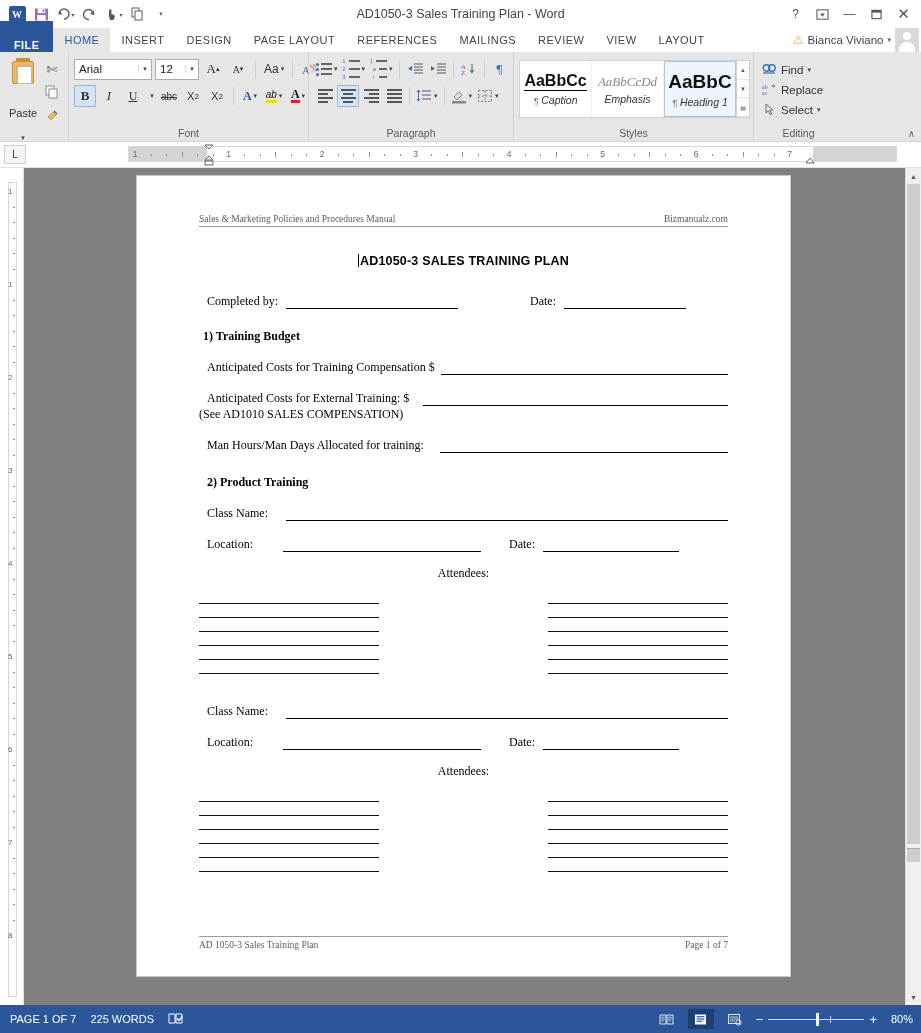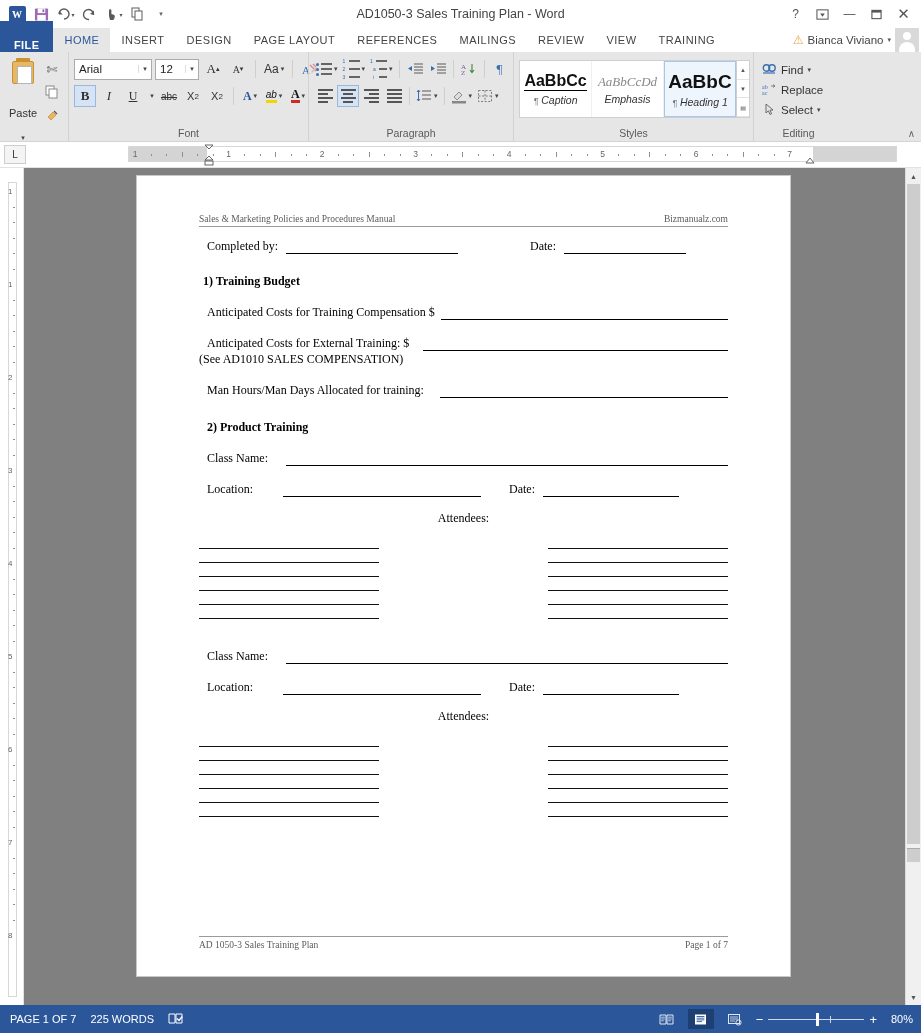--- a/index.html
+++ b/index.html
@@ -280,21 +280,21 @@
   <div class="tabstrip">
     <div class="tab-file">FILE</div>
     <div class="tab active">HOME</div>
     <div class="tab">INSERT</div>
     <div class="tab">DESIGN</div>
     <div class="tab">PAGE LAYOUT</div>
     <div class="tab">REFERENCES</div>
     <div class="tab">MAILINGS</div>
     <div class="tab">REVIEW</div>
     <div class="tab">VIEW</div>
-    <div class="tab">TRAINING</div>
+    <div class="tab">LAYOUT</div>
     <div class="user-area">
       <span class="warn-ico">⚠</span>
       <span>Bianca Viviano</span>
       <span style="font-size:7px;color:#555;">▾</span>
       <span class="avatar"></span>
     </div>
   </div>
 
   <div class="ribbon">
 
@@ -730,22 +730,25 @@
 
     <div class="scrollregion">
       <div class="page">
         <div class="pagecontent">
 
           <div class="dochead">
             <span>Sales &amp; Marketing Policies and Procedures Manual</span>
             <span>Bizmanualz.com</span>
           </div>
 
-
-          <div class="fldrow" style="margin-top:12px;">
+          <div class="doctitle">
+            <span class="caret"></span><span>AD1050-3 SALES TRAINING PLAN</span>
+          </div>
+
+          <div class="fldrow" style="margin-top:26px;">
             <span class="fldlbl" style="margin-left:8px;">Completed by:</span>
             <span class="uline" style="width:172px; margin-left:8px;"></span>
             <span class="fldlbl" style="margin-left:72px;">Date:</span>
             <span class="uline" style="width:122px; margin-left:8px;"></span>
           </div>
 
           <div class="secthead" style="margin-left:4px;">1) Training Budget</div>
 
           <div class="fldrow">
             <span class="fldlbl" style="margin-left:8px;">Anticipated Costs for Training Compensation $</span>

